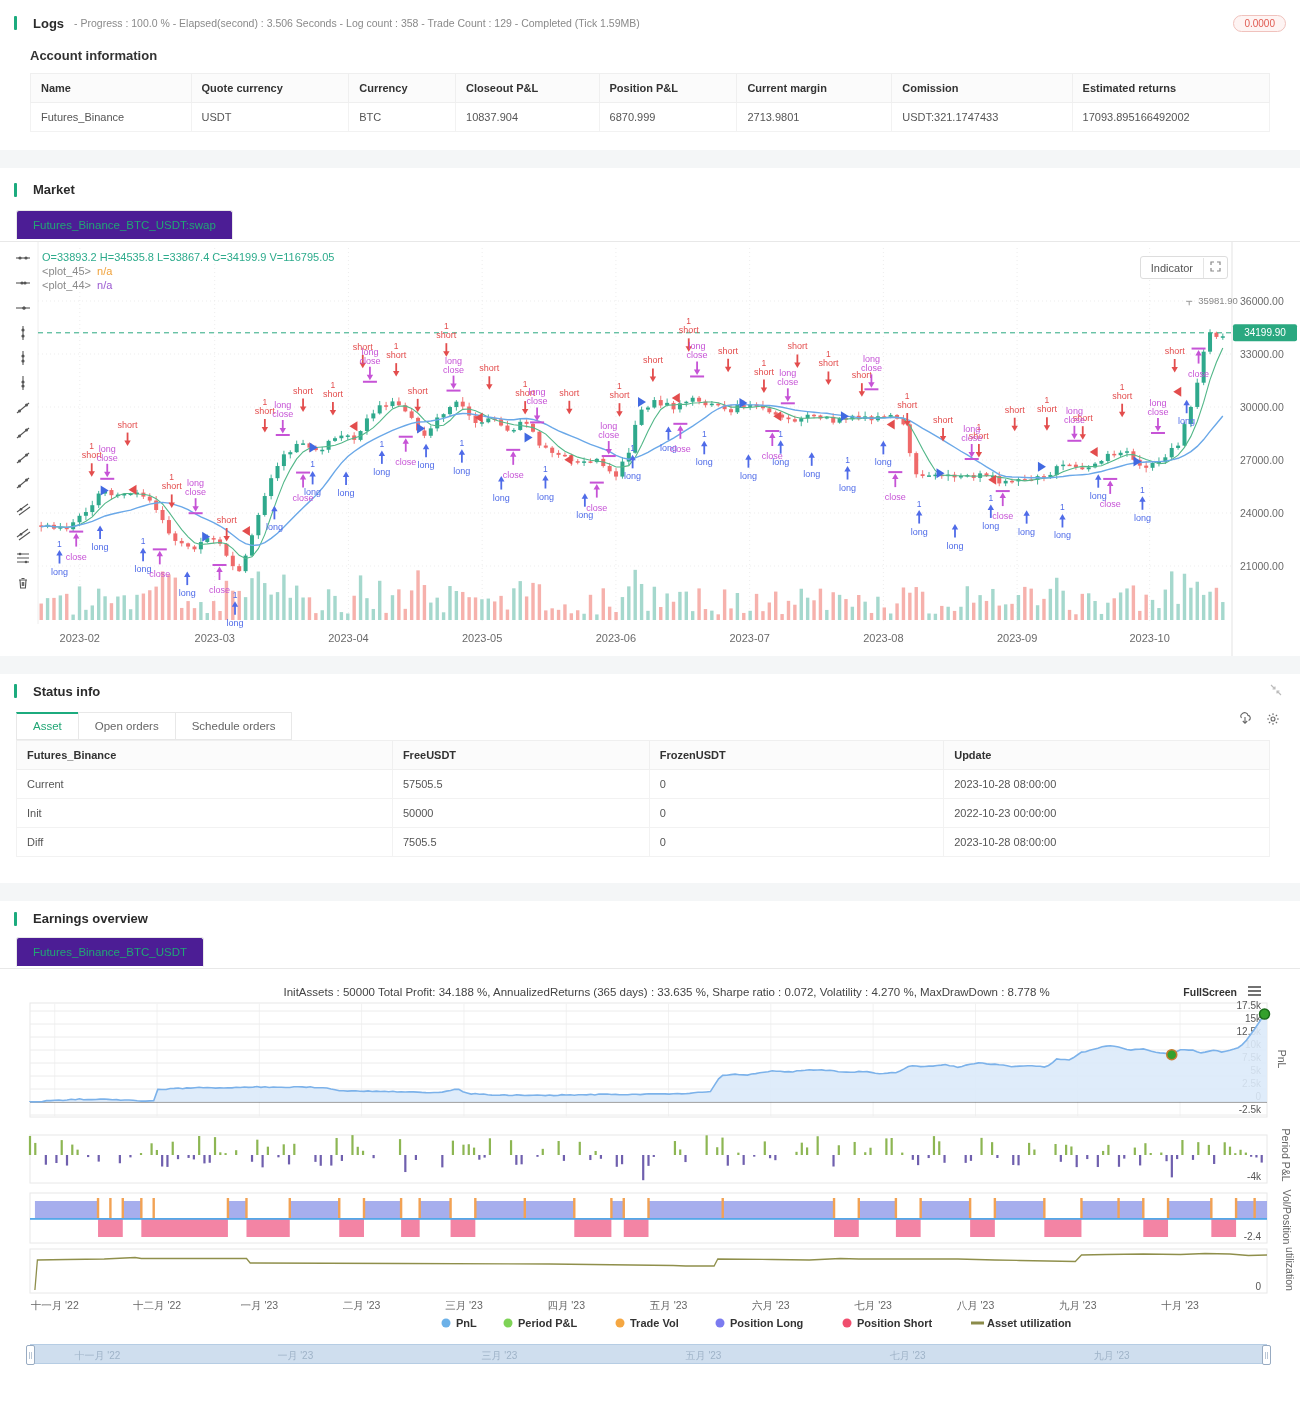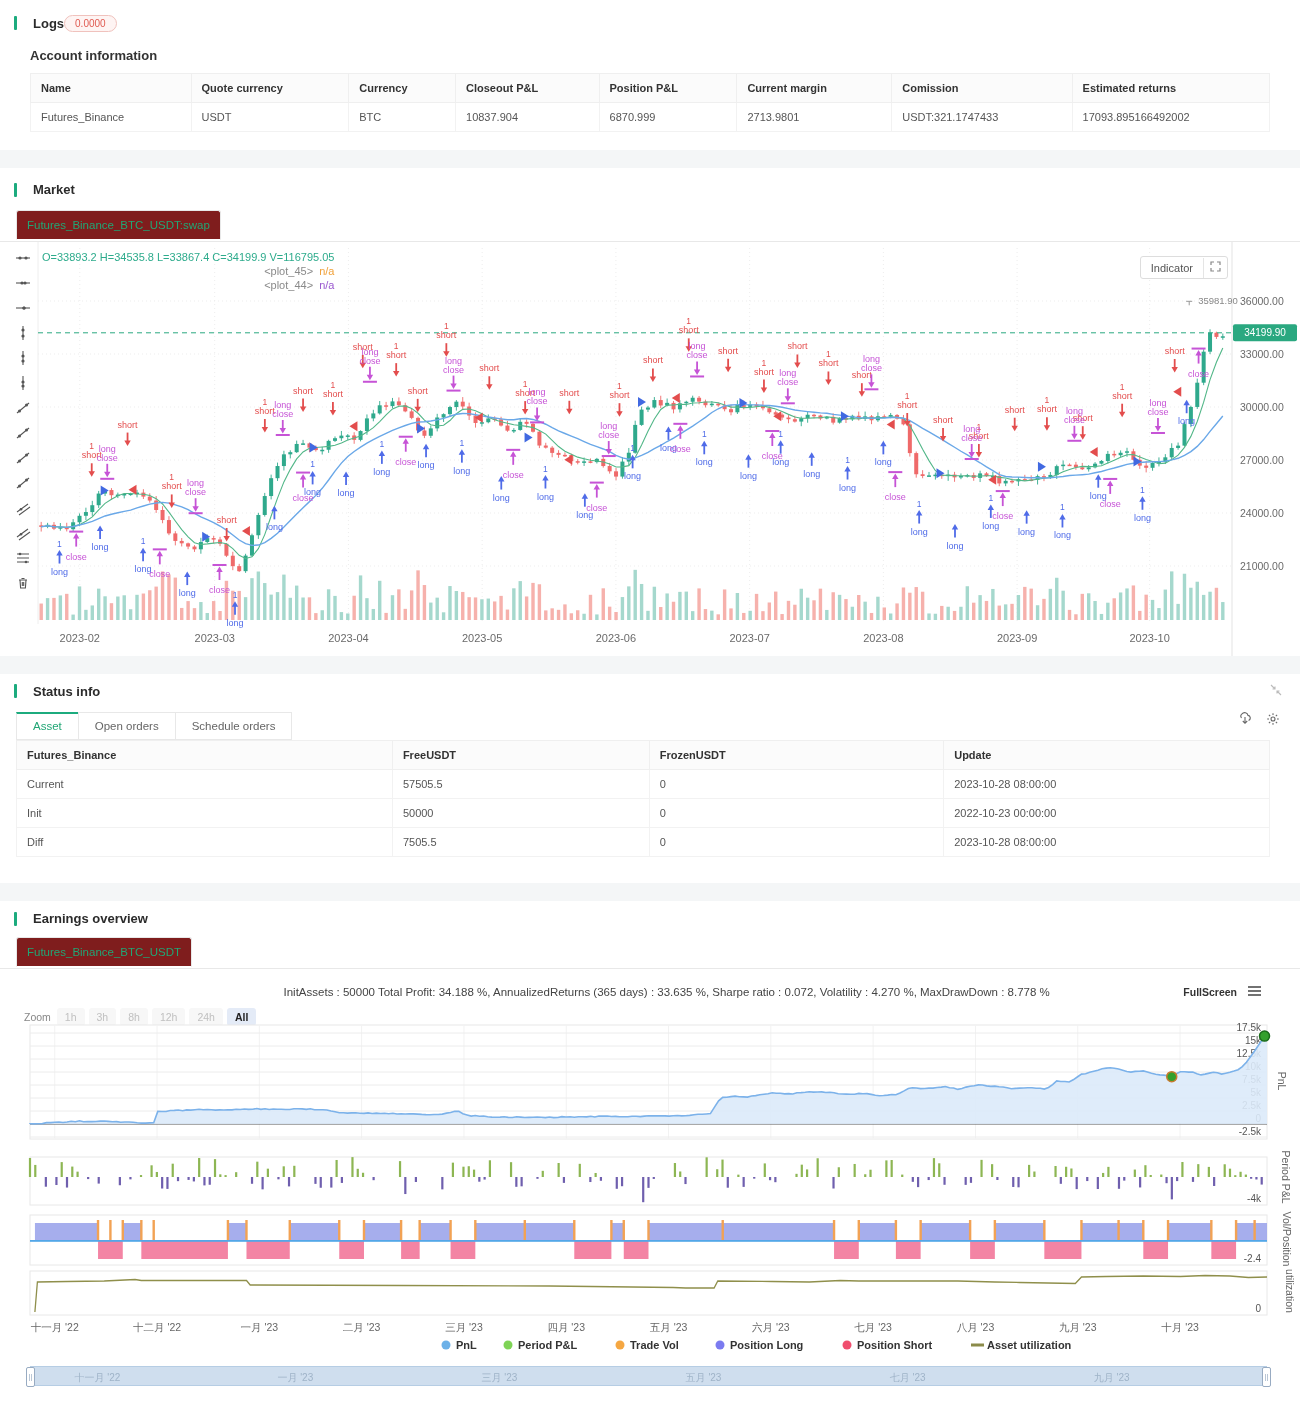--- a/index.html
+++ b/index.html
@@ -14,24 +14,24 @@
   .logs-progress { font-size:10.5px; color:#8a8a8a; margin-left:10px; flex:1; }
   .logs-badge { font-size:10px; color:#e05b52; border:1px solid #f0c2bd; background:#fef4f3;
     border-radius:10px; padding:2px 10px; }
   .acct-title { font-size:13px; font-weight:bold; color:#333; margin:14px 0 10px 30px; }
   table.data { border-collapse:collapse; margin-left:30px; width:1240px; font-size:11px; }
   table.data th { background:#fbfbfb; font-weight:bold; color:#333; text-align:left;
     border:1px solid #efefef; padding:8px 10px; }
   table.data td { border:1px solid #f2f2f2; color:#555; padding:8px 10px; }
   
   .tab-row { position:relative; margin-top:12px; border-bottom:1px solid #e8e8e8; height:33px; padding-left:16px; }
-  .tab-active { display:inline-block; position:relative; top:1px; background:#7f1d1d;
+  .tab-active { display:inline-block; position:relative; top:1px; background:#4c1d95;
     border:1px solid #e8e8e8; border-bottom:1px solid #fff; border-radius:3px 3px 0 0;
-    padding:8px 10px; font-size:11.5px; color:#21a675; }
-  .chart-wrap { position:relative; width:1300px; height:414px;text-align:right; }
+    padding:8px 16px; font-size:11.5px; color:#21a675; }
+  .chart-wrap { position:relative; width:1300px; height:414px; }
   .chart-legend { position:absolute; left:42px; top:8px; font-size:11px; color:#8a8a8a; line-height:14px; z-index:3; }
   .chart-legend .vals { color:#2dab8c; }
   .chart-legend .na-orange { color:#f0a13a; }
   .chart-legend .na-purple { color:#9b59d0; }
   .indicator-btn { position:absolute; right:72px; top:14px; z-index:3; display:flex; align-items:center;
     border:1px solid #ddd; border-radius:3px; background:#fff; font-size:11px; color:#555; }
   .indicator-btn .lbl { padding:4px 10px; border-right:1px solid #e5e5e5; }
   .indicator-btn .ic { padding:4px 6px; color:#888; }
   .tool-col { position:absolute; left:10px; top:8px; width:26px; display:flex; flex-direction:column;
     gap:9px; align-items:center; z-index:3; }
@@ -62,20 +62,21 @@
 </style>
 </head>
 <body>
 
 <div>
   <div class="logs-row">
     <div class="sec-title" style="padding-left:0">
       <span class="bar"></span>
       <span class="txt">Logs</span>
     </div>
+    <span class="logs-progress">- Progress : 100.0 % - Elapsed(second) : 3.506  Seconds - Log count : 358 - Trade Count : 129 - Completed (Tick 1.59MB)</span>
     <span class="logs-badge">0.0000</span>
   </div>
   <div class="acct-title">Account information</div>
   <table class="data">
     <thead>
         <tr id="acct-head">
           <th>Name</th>
           <th>Quote currency</th>
           <th>Currency</th>
           <th>Closeout P&amp;L</th>
@@ -1238,24 +1239,20 @@
   <div class="tab-row" style="margin-top:10px">
     <span class="tab-active">Futures_Binance_BTC_USDT</span>
   </div>
   <div class="stats-row">
     <span class="stats-txt">InitAssets : 50000 Total Profit: 34.188 %, AnnualizedReturns (365 days) : 33.635 %, Sharpe ratio : 0.072, Volatility : 4.270 %, MaxDrawDown : 8.778 %</span>
     <span class="fullscreen">FullScreen</span>
     <span style="margin-right:18px"><svg width="15" height="12" viewBox="0 0 15 12">
           <path d="M1 2 H14 M1 6 H14 M1 10 H14" stroke="#444" stroke-width="1.6"></path>
         </svg></span>
   </div>
-  <div class="zoom-row">
-    <span>Zoom</span>
-    <span id="zoom-chips"><span class="zchip" style="margin-right: 4px;">1h</span><span class="zchip" style="margin-right: 4px;">3h</span><span class="zchip" style="margin-right: 4px;">8h</span><span class="zchip" style="margin-right: 4px;">12h</span><span class="zchip" style="margin-right: 4px;">24h</span><span class="zchip on" style="margin-right: 4px;">All</span></span>
-  </div>
   <div class="earn-wrap">
     <svg id="earn-svg" width="1300" height="335">
         <rect x="30" y="2" width="1237" height="114" fill="#fff" stroke="#e8e8e8"></rect>
         <line x1="54.74" y1="2" x2="54.74" y2="116" stroke="#f2f2f2"></line>
         <line x1="157.0399" y1="2" x2="157.0399" y2="116" stroke="#f2f2f2"></line>
         <line x1="259.33979999999997" y1="2" x2="259.33979999999997" y2="116" stroke="#f2f2f2"></line>
         <line x1="361.6397" y1="2" x2="361.6397" y2="116" stroke="#f2f2f2"></line>
         <line x1="463.9396" y1="2" x2="463.9396" y2="116" stroke="#f2f2f2"></line>
         <line x1="566.2395" y1="2" x2="566.2395" y2="116" stroke="#f2f2f2"></line>
         <line x1="668.5394" y1="2" x2="668.5394" y2="116" stroke="#f2f2f2"></line>

